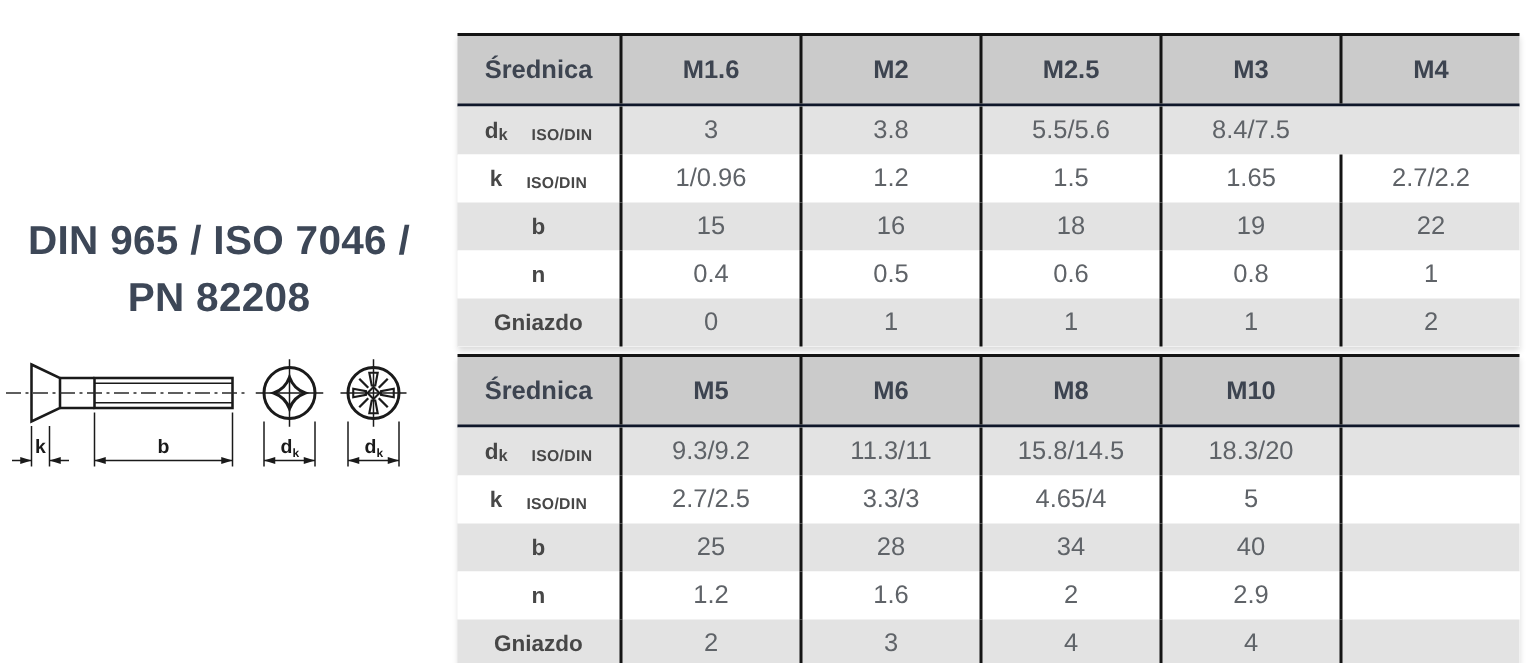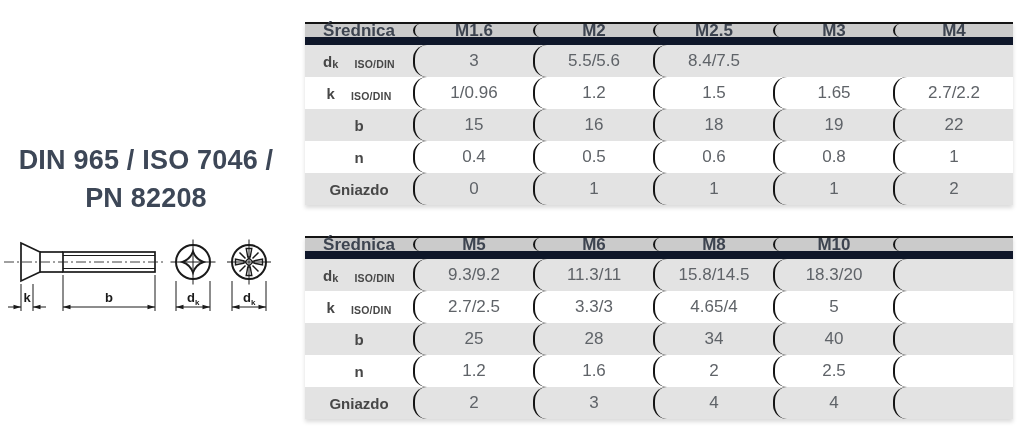--- a/index.html
+++ b/index.html
@@ -14,26 +14,26 @@
            letter-spacing:0.2px; }
   .drawing { position:absolute; left:0; top:232px; width:302px; height:106px; }
 
   
   .data-table { position:absolute; left:305px; width:708px;
                 border-top:2px solid #141414;
                 box-shadow:0 3px 4px rgba(0,0,0,0.14); }
   .table-1 { top:22px; }
   .table-2 { top:236px; }
   .trow { display:flex; width:708px; height:32px; }
-  .thead { background:#cbcbcb; border-bottom:8px solid #0f172a; height:21px; }
+  .thead { background:#cbcbcb; border-bottom:2px solid #0f172a; height:47px; }
   .row-gray { background:#e3e3e3; }
   .row-white { background:#ffffff; }
   .tcell { display:flex; align-items:center; justify-content:center; height:100%; }
   .label-cell { width:108px; font-weight:bold; font-size:15px; color:#474747; }
-  .data-cell { width:120px; border-left:2px solid #141414;border-radius:14px; }
+  .data-cell { width:120px; border-left:2px solid #141414; }
   .header-cell { font-weight:bold; font-size:17px; color:#3d4450; }
   .value-cell { font-size:17px; color:#5f6368; font-weight:400; }
   .lbl-main { font-weight:bold; font-size:15px; color:#474747; }
   .lbl-sub  { font-weight:bold; font-size:11px; color:#474747; position:relative; top:3px; }
   .lbl-suffix { font-weight:bold; font-size:10.5px; color:#474747; position:relative;
                 top:2.5px; margin-left:16px; letter-spacing:0.2px; }
 
   
   .ln { stroke:#1a1a1a; fill:none; }
   .centerline { stroke:#2a2a2a; stroke-width:0.9; stroke-dasharray:10 3 2 3; }
@@ -141,20 +141,21 @@
         <div class="tcell data-cell header-cell">M3</div>
         <div class="tcell data-cell header-cell">M4</div>
       </div>
       <div class="trow row-gray">
         <div class="tcell label-cell">
           <span class="lbl-main">d</span>
           <span class="lbl-sub">k</span>
           <span class="lbl-suffix">ISO/DIN</span>
         </div>
         <div class="tcell data-cell value-cell">3</div>
+        <div class="tcell data-cell value-cell">3.8</div>
         <div class="tcell data-cell value-cell">5.5/5.6</div>
         <div class="tcell data-cell value-cell">8.4/7.5</div>
       </div>
       <div class="trow row-white">
         <div class="tcell label-cell">
           <span class="lbl-main">k</span>
           <span class="lbl-suffix">ISO/DIN</span>
         </div>
         <div class="tcell data-cell value-cell">1/0.96</div>
         <div class="tcell data-cell value-cell">1.2</div>
@@ -235,21 +236,21 @@
         <div class="tcell data-cell value-cell">40</div>
         <div class="tcell data-cell value-cell"></div>
       </div>
       <div class="trow row-white">
         <div class="tcell label-cell">
           <span class="lbl-main">n</span>
         </div>
         <div class="tcell data-cell value-cell">1.2</div>
         <div class="tcell data-cell value-cell">1.6</div>
         <div class="tcell data-cell value-cell">2</div>
-        <div class="tcell data-cell value-cell">2.5</div>
+        <div class="tcell data-cell value-cell">2.9</div>
         <div class="tcell data-cell value-cell"></div>
       </div>
       <div class="trow row-gray">
         <div class="tcell label-cell">
           <span class="lbl-main">Gniazdo</span>
         </div>
         <div class="tcell data-cell value-cell">2</div>
         <div class="tcell data-cell value-cell">3</div>
         <div class="tcell data-cell value-cell">4</div>
         <div class="tcell data-cell value-cell">4</div>

